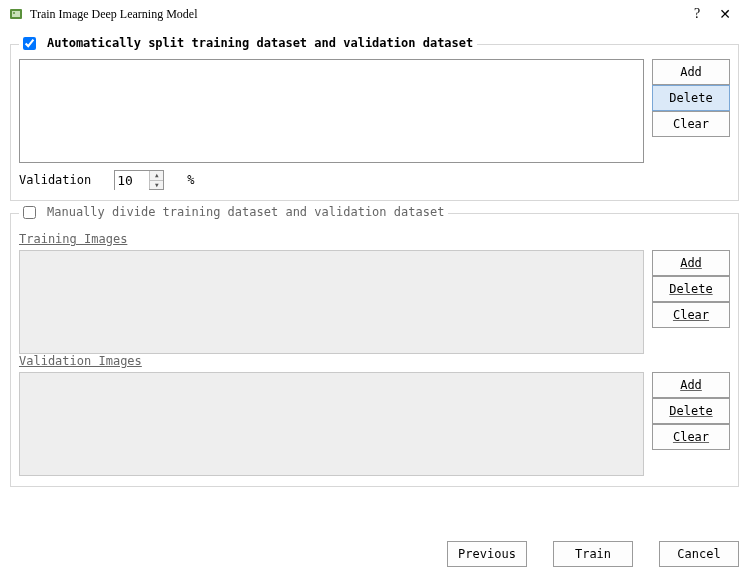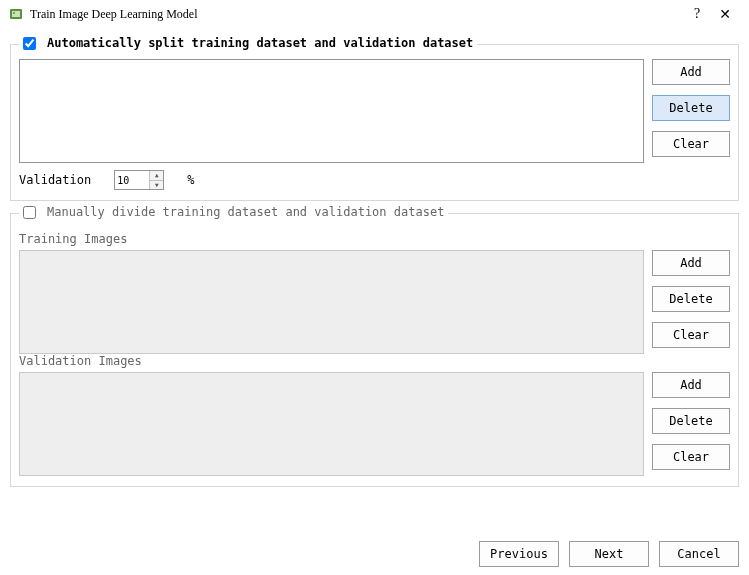--- a/index.html
+++ b/index.html
@@ -73,21 +73,21 @@
       background: #fff;
       height: 104px;
     }
     .listbox.disabled {
       background: #eeeeee;
       border-color: #c9c9c9;
     }
     .btn-col {
       display: flex;
       flex-direction: column;
-      gap: 10px;
+      gap: 0;
       width: 78px;
     }
     .btn {
       border: 1px solid #9b9b9b;
       background: #fdfdfd;
       height: 26px;
       font-family: "SimSun","NSimSun",monospace;
       font-size: 12px;
       cursor: pointer;
       text-align: center;
@@ -112,21 +112,21 @@
       height: 20px;
       border: 1px solid #949494;
       display: inline-flex;
       align-items: center;
       background: #fff;
     }
     .spinbox input {
       border: none;
       width: 34px;
       font-family: "SimSun","NSimSun",monospace;
-      font-size: 10px;
+      font-size: 13px;
       padding: 2px 2px;
       outline: none;
     }
     .spin-btns {
       position: absolute;
       right: 0; top: 0; bottom: 0;
       width: 14px;
       display: flex;
       flex-direction: column;
       border-left: 1px solid #c0c0c0;
@@ -143,27 +143,28 @@
       color: #555;
     }
     .spin-btn:first-child { border-bottom: 1px solid #c0c0c0; }
     .section-label {
       font-family: "SimSun","NSimSun",monospace;
       font-size: 12px;
       margin: 4px 0 4px 0;
     }
     .group.manual {
       color: #666;
+      text-decoration: underline;
     }
     .bottom-bar {
       position: absolute;
       bottom: 8px;
       right: 10px;
       display: flex;
-      gap: 10px;
+      gap: 26px;
     }
     .bottom-bar .btn { width: 80px; }
   </style>
 </head>
 <body>
 
 <div class="titlebar">
   <span class="titlebar-icon">
     <svg width="16" height="16" viewBox="0 0 16 16">
       <rect x="2" y="3" width="12" height="10" rx="1" fill="#5a913b"></rect>
@@ -224,15 +225,15 @@
     <div class="btn-col">
       <button class="btn">Add</button>
       <button class="btn">Delete</button>
       <button class="btn">Clear</button>
     </div>
   </div>
 </div>
 
 <div class="bottom-bar">
   <button class="btn">Previous</button>
-  <button class="btn">Next</button>
+  <button class="btn">Train</button>
   <button class="btn">Cancel</button>
 </div>
 
 </body></html>

